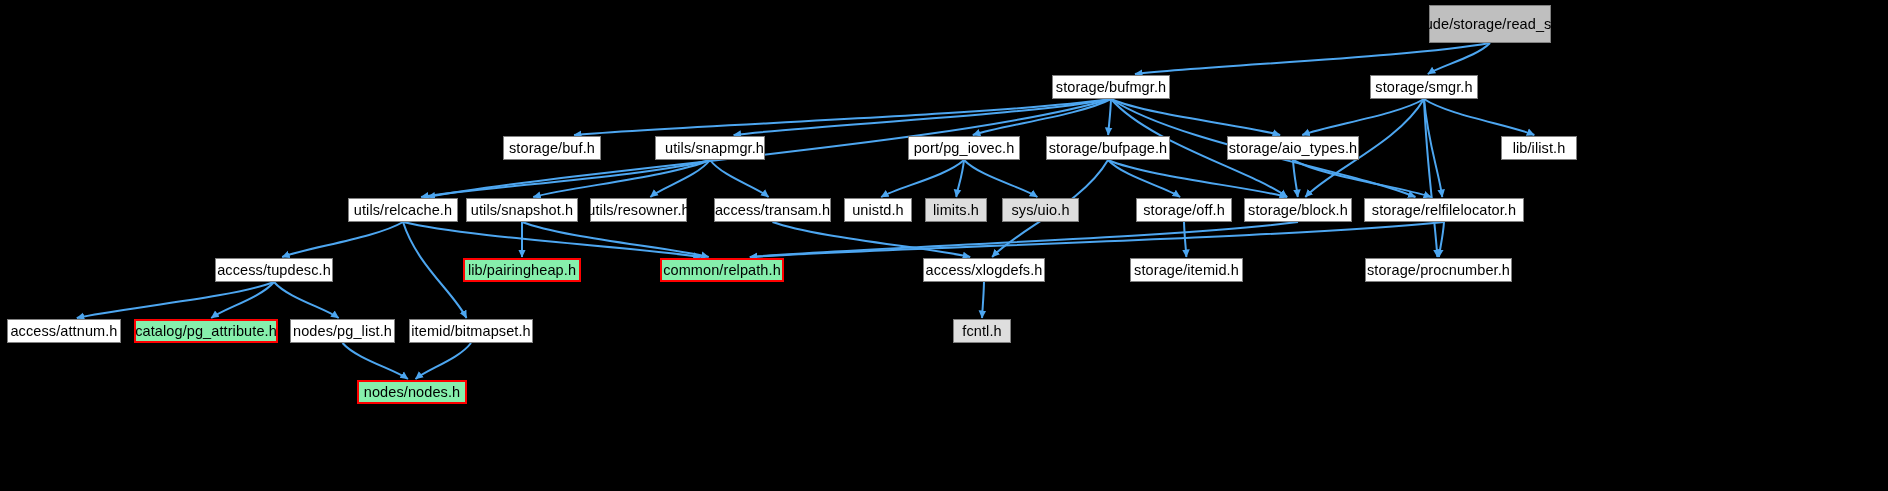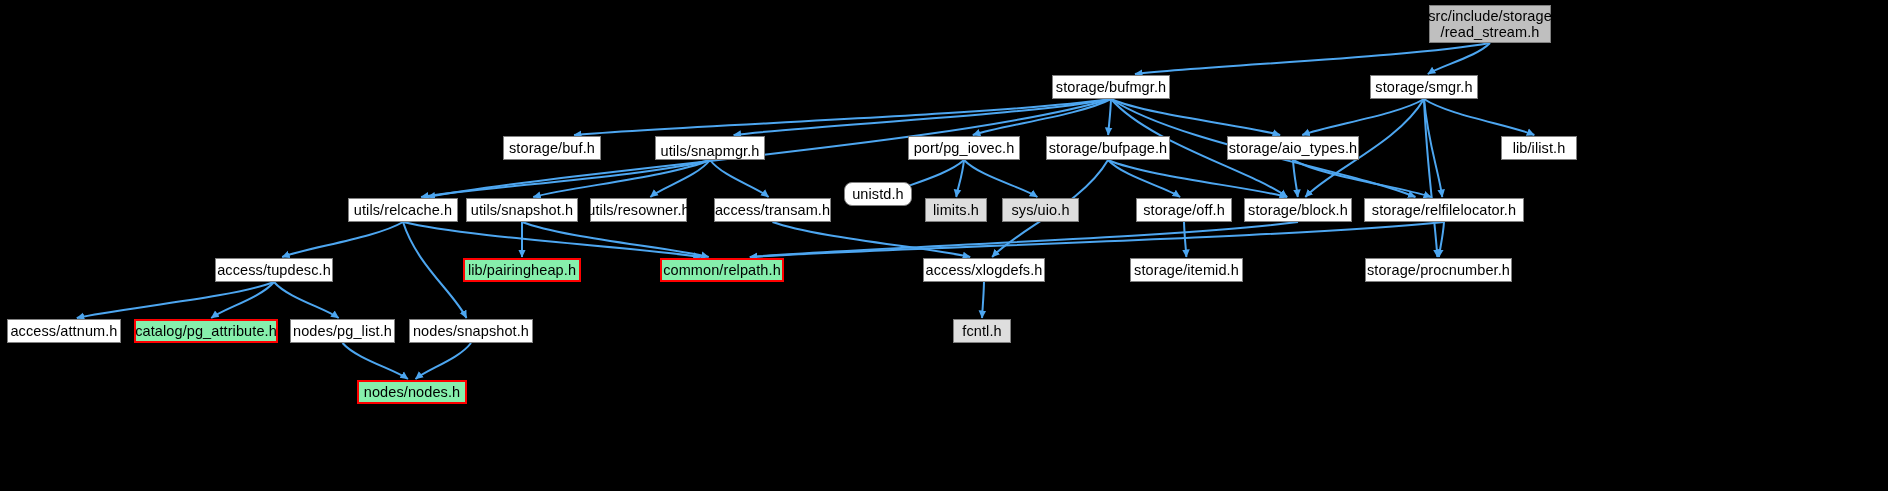--- a/index.html
+++ b/index.html
@@ -21,21 +21,21 @@
     left: 0;
     top: 0;
     width: 1888px;
     height: 491px;
     pointer-events: none;
   }
   .node {
     position: absolute;
     box-sizing: border-box;
     display: flex;
-    flex-direction: column;
+    flex-direction: row;
     align-items: center;
     justify-content: center;
     text-align: center;
     background: #ffffff;
     border: 1px solid #808080;
     color: #000000;
     font-size: 14.5px;
     line-height: 16px;
     white-space: nowrap;
     letter-spacing: 0.1px;
@@ -145,21 +145,21 @@
       </div>
       <div class="node" style="left: 466px; top: 198px; width: 112px; height: 24px;">
         <span>utils/snapshot.h</span>
       </div>
       <div class="node" style="left: 590px; top: 198px; width: 97px; height: 24px;">
         <span>utils/resowner.h</span>
       </div>
       <div class="node" style="left: 714px; top: 198px; width: 117px; height: 24px;">
         <span>access/transam.h</span>
       </div>
-      <div class="node" style="left: 844px; top: 182px; width: 68px; height: 24px; border-radius: 8px;">
+      <div class="node" style="left: 844px; top: 198px; width: 68px; height: 24px;">
         <span>unistd.h</span>
       </div>
       <div class="node sys" style="left: 925px; top: 198px; width: 62px; height: 24px;">
         <span>limits.h</span>
       </div>
       <div class="node sys" style="left: 1002px; top: 198px; width: 77px; height: 24px;">
         <span>sys/uio.h</span>
       </div>
       <div class="node" style="left: 1136px; top: 198px; width: 96px; height: 24px;">
         <span>storage/off.h</span>
@@ -191,21 +191,21 @@
       <div class="node" style="left: 7px; top: 319px; width: 114px; height: 24px;">
         <span>access/attnum.h</span>
       </div>
       <div class="node red" style="left: 134px; top: 319px; width: 144px; height: 24px;">
         <span>catalog/pg_attribute.h</span>
       </div>
       <div class="node" style="left: 290px; top: 319px; width: 105px; height: 24px;">
         <span>nodes/pg_list.h</span>
       </div>
       <div class="node" style="left: 409px; top: 319px; width: 124px; height: 24px;">
-        <span>nodes/snapshot.h</span>
+        <span>itemid/bitmapset.h</span>
       </div>
       <div class="node sys" style="left: 953px; top: 319px; width: 58px; height: 24px;">
         <span>fcntl.h</span>
       </div>
       <div class="node red" style="left: 357px; top: 380px; width: 110px; height: 24px;">
         <span>nodes/nodes.h</span>
       </div>
     </div>
 </div>
 

